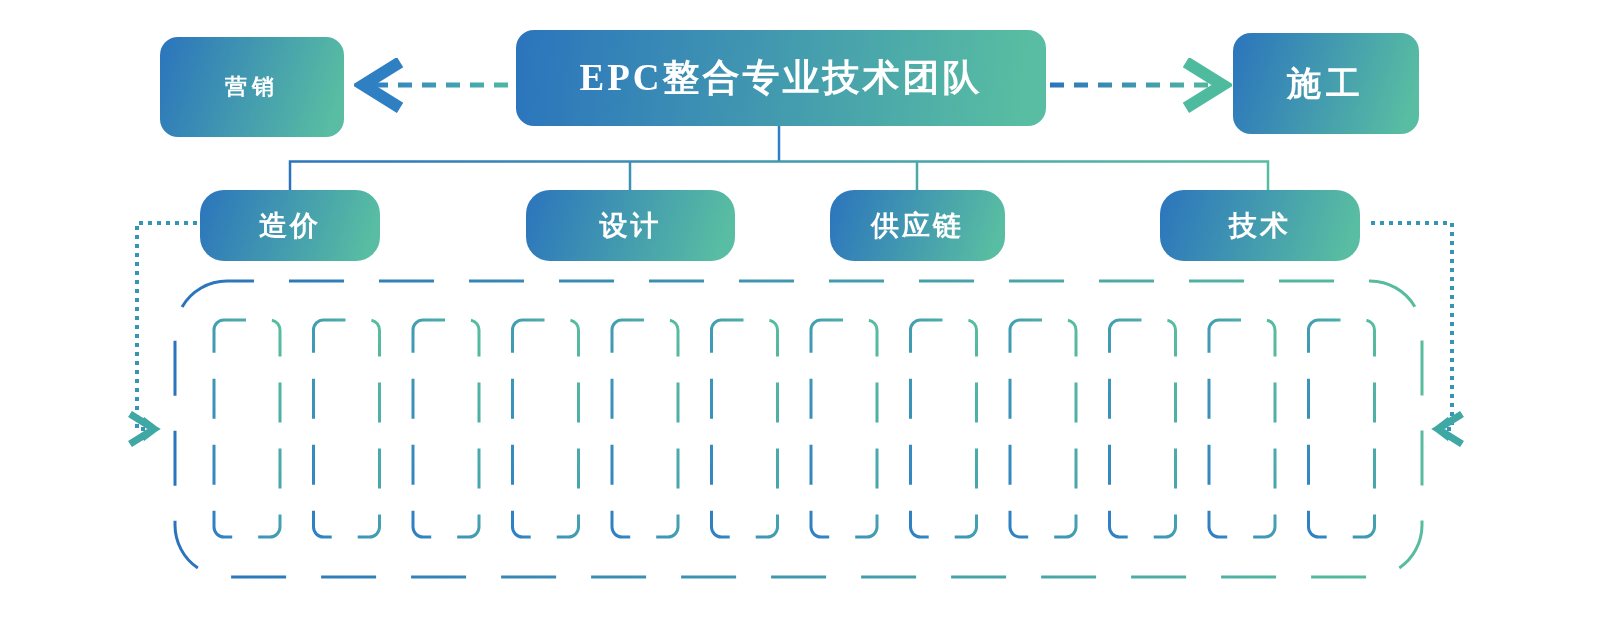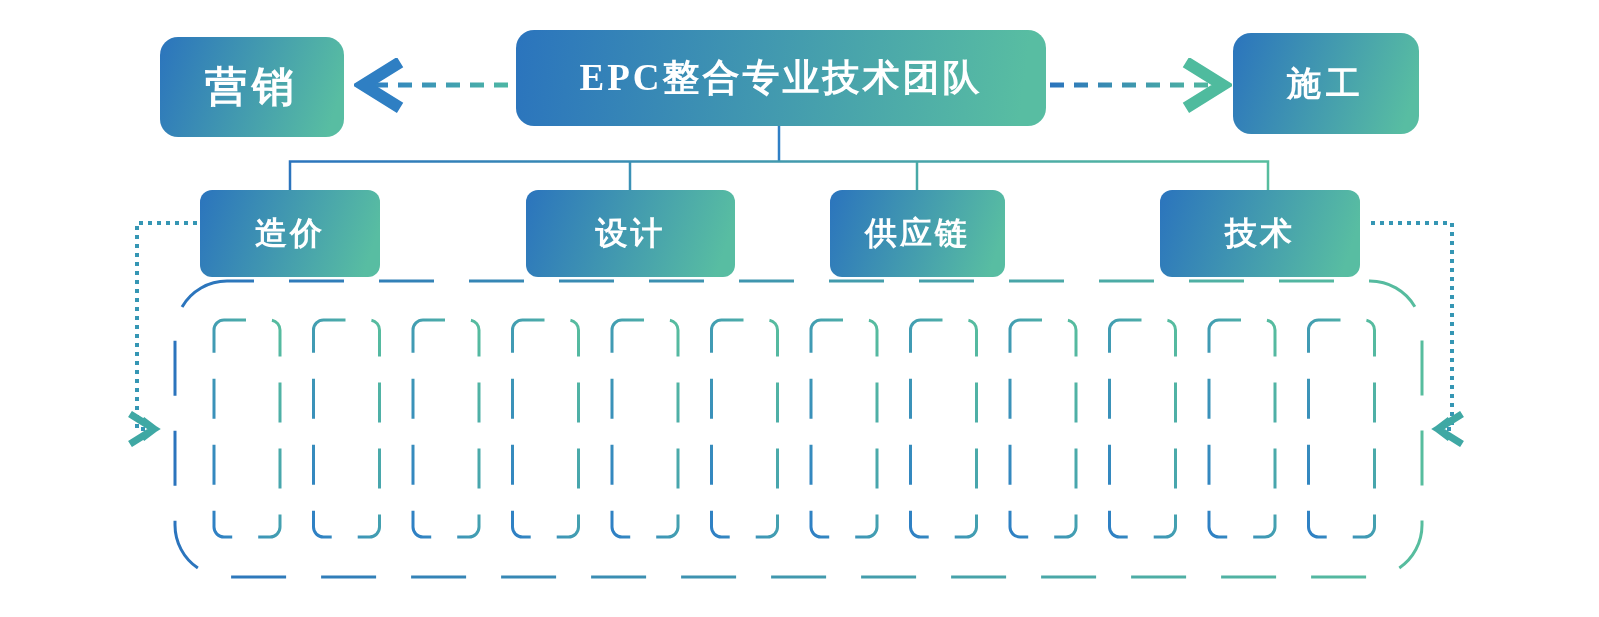--- a/index.html
+++ b/index.html
@@ -8,23 +8,23 @@
     font-family:"Liberation Serif","DejaVu Serif",serif;
   }
   .stage svg.wires{position:absolute;left:0;top:0;width:1599px;height:617px;}
   .gbox{
     position:absolute;display:flex;align-items:center;justify-content:center;
     color:#ffffff;font-weight:bold;border-radius:18px;
     background:linear-gradient(108deg,#2b74bd 0%,#58bda2 92%);
   }
   .node-root{left:516px;top:30px;width:530px;height:96px;font-size:37px;letter-spacing:3px;
     background:linear-gradient(97deg,#2b74bd 0%,#58bda2 95%);}
-  .node-marketing{left:160px;top:37px;width:184px;height:100px;font-size:42px;letter-spacing:5px;text-align:center;}
+  .node-marketing{left:160px;top:37px;width:184px;height:100px;font-size:22px;letter-spacing:5px;text-align:center;}
   .node-construction{left:1233px;top:33px;width:186px;height:101px;font-size:34px;letter-spacing:5px;}
-  .branch{top:190px;height:87px;font-size:32px;letter-spacing:3px;border-radius:12px;}
+  .branch{top:190px;height:71px;font-size:28px;letter-spacing:3px;border-radius:24px;}
   .branch-cost{left:200px;width:180px;}
   .branch-design{left:526px;width:209px;}
   .branch-supply{left:830px;width:175px;text-align:center;}
   .branch-tech{left:1160px;width:200px;}
   .item{
     position:absolute;top:320px;width:66px;height:217px;
     display:flex;align-items:center;justify-content:center;
   }
   .item span{
     writing-mode:vertical-rl;text-orientation:upright;

